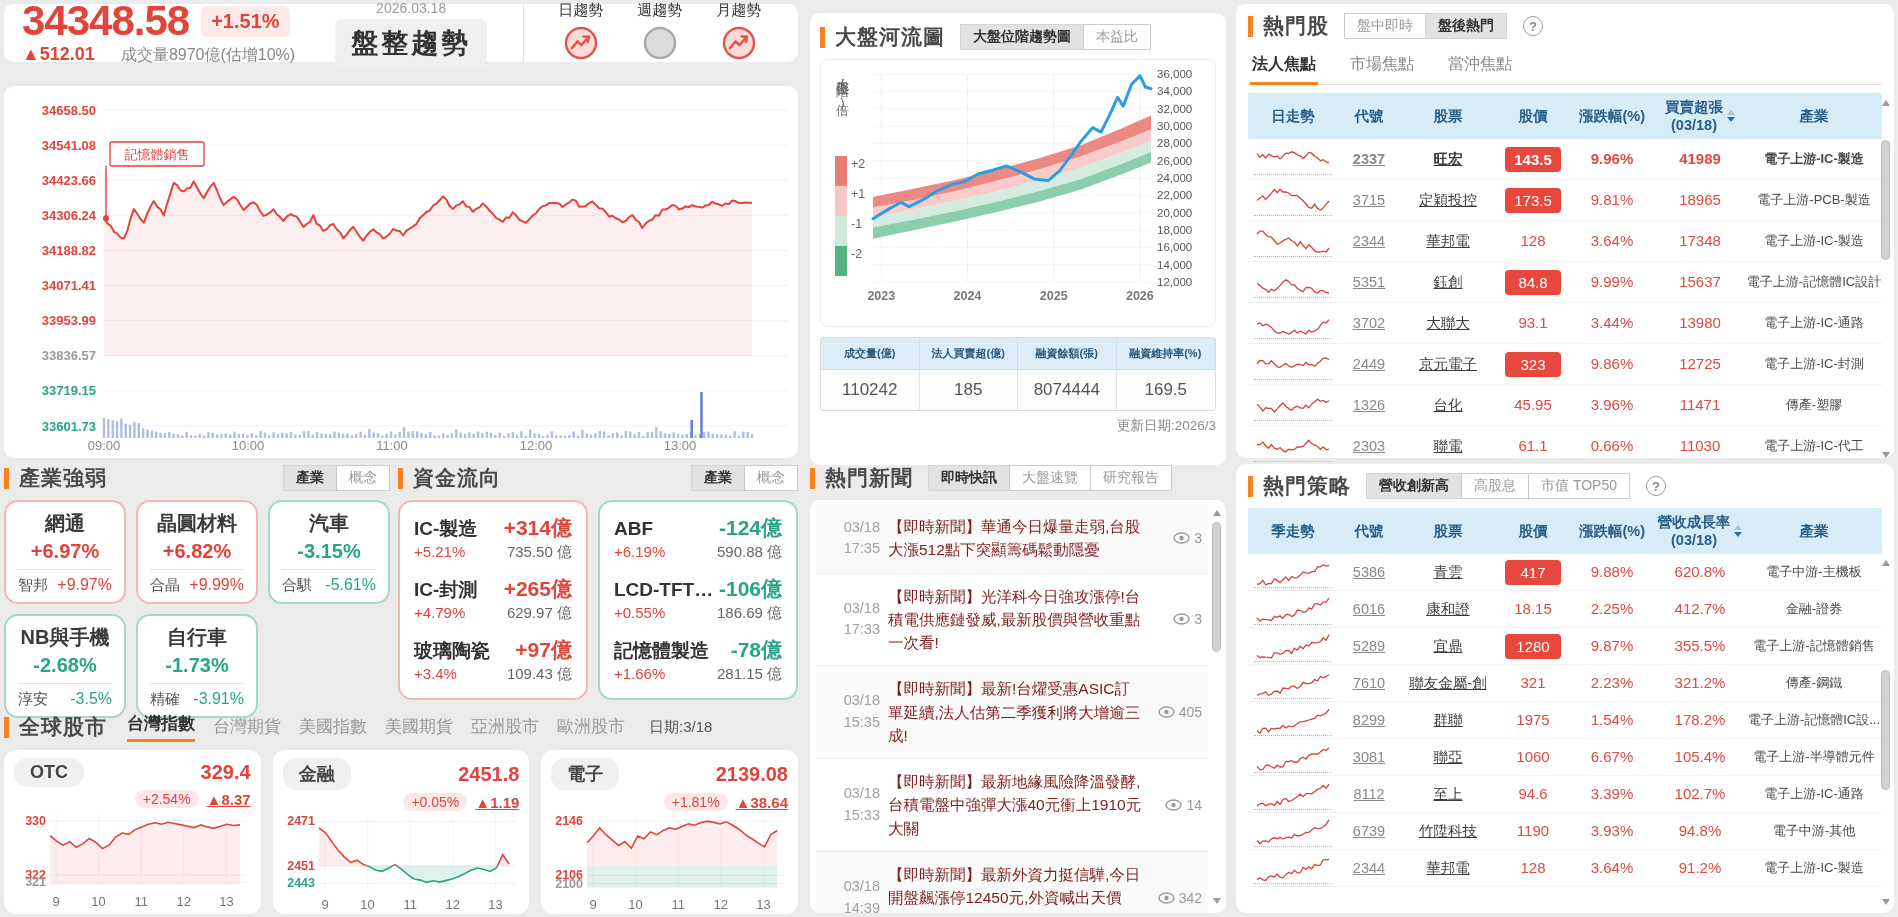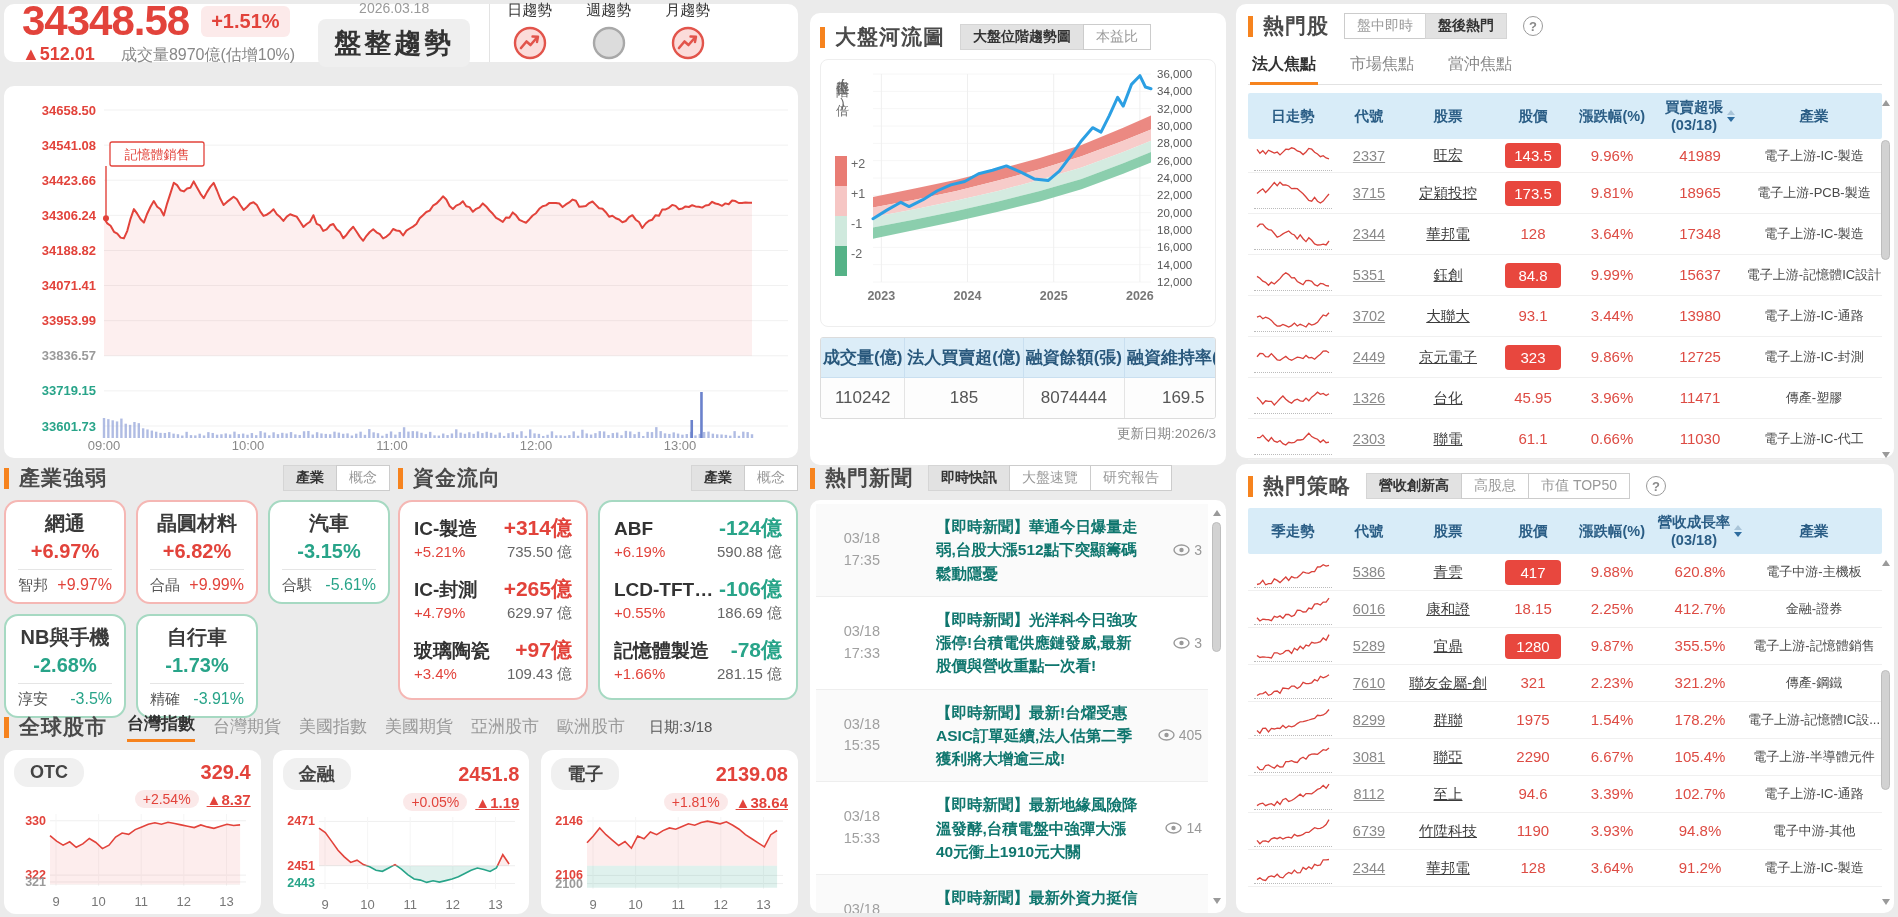--- a/index.html
+++ b/index.html
@@ -1,21 +1,21 @@
 <!DOCTYPE html>
 <html lang="zh-Hant"><head>
 <meta charset="utf-8">
 <style>
   * { margin:0; padding:0; box-sizing:border-box; }
   html,body { width:1898px; height:917px; }
   body { position:relative; background:#ebebeb; font-family:"Liberation Sans","DejaVu Sans",sans-serif; color:#333; overflow:hidden; }
   .card { position:absolute; background:#fff; border-radius:10px; }
 
   
-  #header-card { left:4px; top:4px; width:794px; height:58px; display:flex; align-items:center; padding:9px 18px; gap:9px; }
+  #header-card { left:4px; top:4px; width:794px; height:58px; display:flex; align-items:center; padding:9px 18px; gap:26px; }
   .idx-row1 { display:flex; align-items:center; gap:12px; }
   .idx-val { font-size:42px; font-weight:bold; color:#e2433b; letter-spacing:-1px; line-height:1; }
   .idx-pct { background:#fceaea; color:#e2433b; font-size:20px; font-weight:bold; border-radius:6px; padding:4px 10px; }
   .idx-row2 { display:flex; align-items:baseline; gap:26px; margin-top:2px; }
   .idx-chg { color:#e2433b; font-size:18px; font-weight:bold; }
   .idx-vol { color:#888; font-size:16px; }
   .state-block { text-align:center; margin-left:14px; }
   .state-date { color:#9a9a9a; font-size:14px; margin-bottom:3px; }
   .state-badge { background:#efefef; color:#333; font-size:27px; font-weight:bold; border-radius:8px; padding:6px 16px; letter-spacing:3px; }
   .vdiv { width:1px; height:58px; background:#e3e3e3; margin-left:10px; }
@@ -74,33 +74,33 @@
   .g-sub { display:flex; justify-content:flex-end; align-items:center; gap:8px; margin-top:3px; }
   .g-pctb { background:#fbe9e9; color:#e2433b; font-size:14px; border-radius:10px; padding:1px 8px; }
   .g-chg { color:#e2433b; font-size:15px; font-weight:bold;text-decoration:underline; }
 
   
   #river-card { left:810px; top:13px; width:416px; height:452px; padding:10px 10px 8px; }
   .river-head { display:flex; align-items:center; gap:10px; }
   .chartbox { position:relative; border:1px solid #eee; border-radius:8px; margin-top:8px; }
   .vaxis-label { position:absolute; left:12px; top:8px; writing-mode:vertical-rl; text-orientation:upright; font-size:13px; color:#666; letter-spacing:2px; }
   .river-table { display:grid; grid-template-columns:repeat(4,1fr); margin-top:10px; border:1px solid #dcdcdc; border-radius:3px; overflow:hidden; }
-  .rt-th { background:#dcedf8; color:#29587c; font-weight:bold; font-size:17px; text-align:center; padding:8px 2px; border-right:1px solid #c9dff0; border-bottom:1px solid #c9dff0; white-space:nowrap; }
+  .rt-th { background:#dcedf8; color:#29587c; font-weight:bold; font-size:11px; text-align:center; padding:8px 2px; border-right:1px solid #c9dff0; border-bottom:1px solid #c9dff0; white-space:nowrap; }
   .rt-td { background:#fdfdfd; color:#555; font-size:17px; text-align:center; padding:10px 2px; border-right:1px solid #e4e4e4; }
   .rt-th:last-child,.rt-td:last-child { border-right:none; }
   .river-upd { text-align:right; color:#8a8a8a; font-size:13.5px; margin-top:6px; }
 
   
   #news-head { position:absolute; left:810px; top:464px; width:416px; display:flex; align-items:center; gap:10px; }
   #news-card { left:810px; top:500px; width:416px; height:413px; padding:4px 18px 4px 6px; overflow:hidden; }
   .news-item { display:flex; align-items:center; gap:8px; padding:11px 6px; border-bottom:1px solid #eee; cursor:pointer; }
   .news-item:nth-child(odd) { background:#fafafa; }
   .news-item:last-child { border-bottom:none; }
   .n-time { width:58px; flex:none; color:#a0a0a0; font-size:14.5px; text-align:right; line-height:1.5; }
-  .n-title { flex:1; font-size:15.5px; color:#0f766e; font-weight:bold; line-height:1.5;margin-left:48px; }
+  .n-title { flex:1; font-size:15.5px; color:#7f1d1d; font-weight:normal; line-height:1.5; }
   .n-views { flex:none; width:52px; display:flex; align-items:center; gap:4px; color:#999; font-size:14px; justify-content:flex-end; }
 
   
   .sbar { position:absolute; width:12px; }
   .sbar .tri-up,.sbar .tri-dn { position:absolute; left:2px; width:0; height:0; border-left:4px solid transparent; border-right:4px solid transparent; }
   .sbar .tri-up { top:0; border-bottom:6px solid #9a9a9a; }
   .sbar .tri-dn { bottom:0; border-top:6px solid #9a9a9a; }
   .sbar .thumb { position:absolute; left:1px; width:9px; background:#d2d2d2; border-radius:5px; border:1px solid #bdbdbd; }
 
   
@@ -790,21 +790,21 @@
       <div class="t-head">
         <div class="th c0">日走勢</div>
         <div class="th c1">代號</div>
         <div class="th c2">股票</div>
         <div class="th c3">股價</div>
         <div class="th c4">漲跌幅(%)</div>
         <div class="th c5">買賣超張
 (03/18)<span class="sort-box"><span class="su"></span><span class="sd"></span></span></div>
         <div class="th c6">產業</div>
       </div>
-      <div class="trow" style="height: 34px;">
+      <div class="trow" style="height: 41px; font-weight: bold;">
         <div class="cell c0">
           <div class="spark-wrap"><svg width="78" height="30">
               <path d="M3.0 9.4L5.9 13.3L8.8 10.7L11.6 14.0L14.5 10.2L17.4 11.6L20.3 13.1L23.2 12.1L26.0 14.9L28.9 12.1L31.8 9.2L34.7 9.5L37.6 7.8L40.4 8.7L43.3 10.9L46.2 11.9L49.1 14.6L52.0 12.0L54.8 8.4L57.7 9.2L60.6 12.2L63.5 14.0L66.4 16.7L69.2 15.7L72.1 17.9L75.0 18.8" fill="none" stroke="#d9413a" stroke-width="1.3"></path>
             </svg></div>
         </div>
         <div class="cell c1"><span class="lnk-code">2337</span></div>
         <div class="cell c2"><span class="lnk-name">旺宏</span></div>
         <div class="cell c3"><span class="badge-red">143.5</span></div>
         <div class="cell c4"><span class="v-red">9.96%</span></div>
         <div class="cell c5"><span class="v-red">41989</span></div>
@@ -1023,21 +1023,21 @@
         </div>
       </div>
       <div class="trow" style="height: 37px;">
         <div class="cell c0">
           <div class="spark-wrap"><svg width="78" height="30">
               <path d="M3.0 24.5L5.9 27.6L8.8 27.7L11.6 23.5L14.5 22.9L17.4 24.8L20.3 26.2L23.2 23.2L26.0 25.0L28.9 24.9L31.8 19.6L34.7 19.6L37.6 18.7L40.4 20.0L43.3 20.5L46.2 16.8L49.1 15.2L52.0 17.2L54.8 13.3L57.7 12.1L60.6 12.0L63.5 12.3L66.4 10.1L69.2 7.7L72.1 8.3L75.0 6.0" fill="none" stroke="#d9413a" stroke-width="1.3"></path>
             </svg></div>
         </div>
         <div class="cell c1"><span class="lnk-code">3081</span></div>
         <div class="cell c2"><span class="lnk-name">聯亞</span></div>
-        <div class="cell c3"><span class="v-red">2290</span></div>
+        <div class="cell c3"><span class="v-red">1060</span></div>
         <div class="cell c4"><span class="v-red">6.67%</span></div>
         <div class="cell c5"><span class="v-red">105.4%</span></div>
         <div class="cell c6">
           <div class="ind-txt">電子上游-半導體元件</div>
         </div>
       </div>
       <div class="trow" style="height: 37px;">
         <div class="cell c0">
           <div class="spark-wrap"><svg width="78" height="30">
               <path d="M3.0 26.6L5.9 24.8L8.8 24.1L11.6 26.7L14.5 25.3L17.4 24.7L20.3 26.6L23.2 22.5L26.0 25.4L28.9 20.7L31.8 19.5L34.7 22.4L37.6 21.5L40.4 19.7L43.3 17.4L46.2 15.2L49.1 17.7L52.0 14.6L54.8 14.7L57.7 14.8L60.6 12.7L63.5 10.4L66.4 9.3L69.2 6.4L72.1 9.3L75.0 5.1" fill="none" stroke="#d9413a" stroke-width="1.3"></path>

